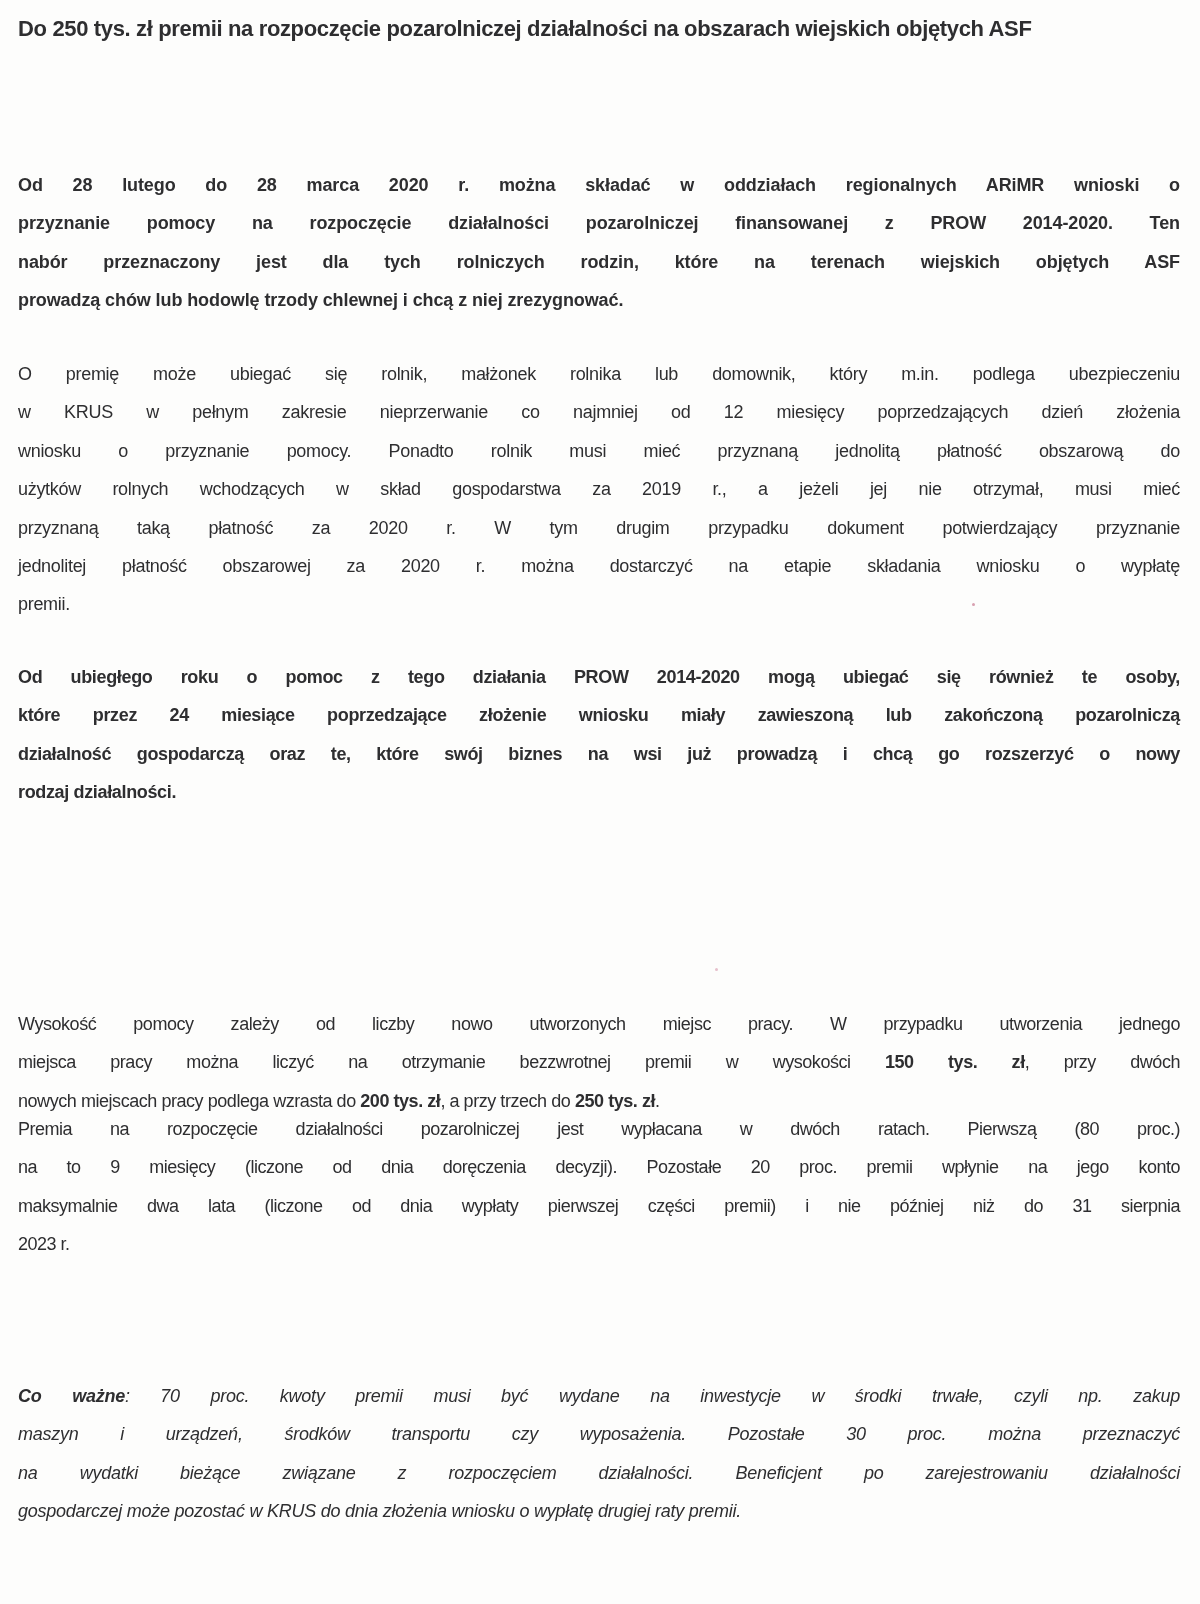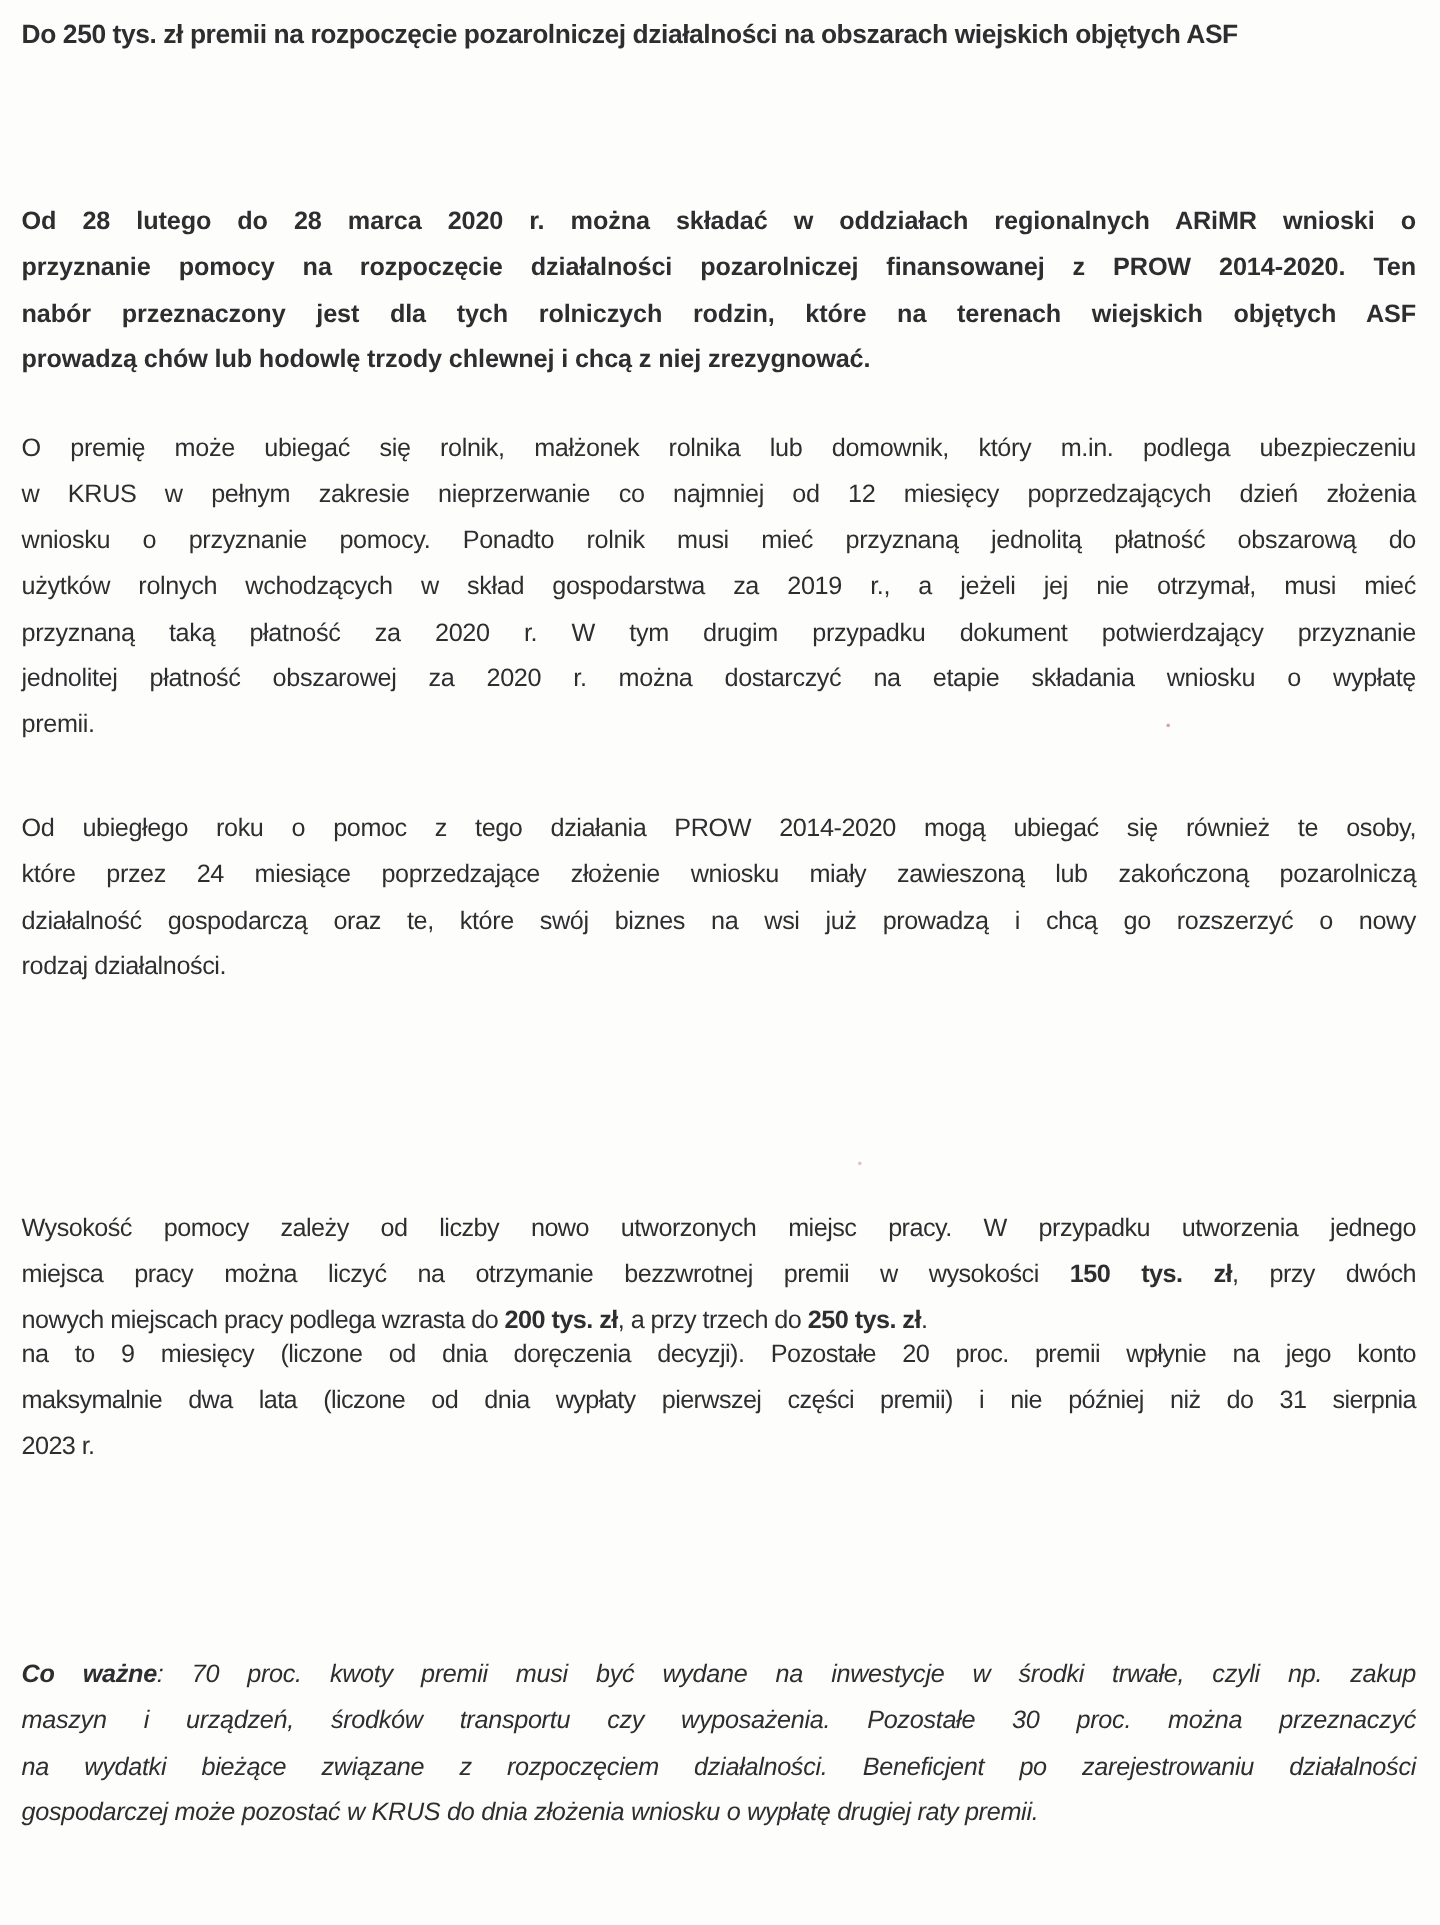--- a/index.html
+++ b/index.html
@@ -25,21 +25,21 @@
       font-size: 22px;
       font-weight: bold;
       letter-spacing: -0.35px;
       white-space: nowrap;
       margin: 0;
     }
     .para {
       position: absolute;
       left: 18px;
       width: 1162px;
-      font-size: 21px;
+      font-size: 18px;
       line-height: 38.4px;
       text-align: justify;
       margin: 0;
     }
     .para .line {
       display: block;
       white-space: nowrap;
       text-align-last: justify;
       text-align: justify;
     }
@@ -76,35 +76,36 @@
   <p class="para p2" style="top:355px;">
     <span class="line">O premię może ubiegać się rolnik, małżonek rolnika lub domownik, który m.in. podlega ubezpieczeniu</span>
     <span class="line">w KRUS w pełnym zakresie nieprzerwanie co najmniej od 12 miesięcy poprzedzających dzień złożenia</span>
     <span class="line">wniosku o przyznanie pomocy. Ponadto rolnik musi mieć przyznaną jednolitą płatność obszarową do</span>
     <span class="line">użytków rolnych wchodzących w skład gospodarstwa za 2019 r., a jeżeli jej nie otrzymał, musi mieć</span>
     <span class="line">przyznaną taką płatność za 2020 r. W tym drugim przypadku dokument potwierdzający przyznanie</span>
     <span class="line">jednolitej płatność obszarowej za 2020 r. można dostarczyć na etapie składania wniosku o wypłatę</span>
     <span class="line last">premii.</span>
   </p>
 
-  <p class="para p3" style="top:672px;">
+  <p class="para p3" style="top:658px;font-weight:bold;">
     <span class="line">Od ubiegłego roku o pomoc z tego działania PROW 2014-2020 mogą ubiegać się również te osoby,</span>
     <span class="line">które przez 24 miesiące poprzedzające złożenie wniosku miały zawieszoną lub zakończoną pozarolniczą</span>
     <span class="line">działalność gospodarczą oraz te, które swój biznes na wsi już prowadzą i chcą go rozszerzyć o nowy</span>
     <span class="line last">rodzaj działalności.</span>
   </p>
 
 
   <p class="para p5" style="top:960px;">
     <span class="line">Wysokość pomocy zależy od liczby nowo utworzonych miejsc pracy. W przypadku utworzenia jednego</span>
     <span class="line"><span>miejsca pracy można liczyć na otrzymanie bezzwrotnej premii w wysokości </span><b>150 tys. zł</b><span>, przy dwóch</span></span>
     <span class="line last"><span>nowych miejscach pracy podlega wzrasta do </span><b>200 tys. zł</b><span>, a przy trzech do </span><b>250 tys. zł</b><span>.</span></span>
   </p>
 
   <p class="para p6" style="top:1110px;">
+    <span class="line">Premia na rozpoczęcie działalności pozarolniczej jest wypłacana w dwóch ratach. Pierwszą (80 proc.)</span>
     <span class="line">na to 9 miesięcy (liczone od dnia doręczenia decyzji). Pozostałe 20 proc. premii wpłynie na jego konto</span>
     <span class="line">maksymalnie dwa lata (liczone od dnia wypłaty pierwszej części premii) i nie później niż do 31 sierpnia</span>
     <span class="line last">2023 r.</span>
   </p>
 
   <p class="para p7" style="top:1377px;font-style:italic;">
     <span class="line"><b>Co ważne</b><span>: 70 proc. kwoty premii musi być wydane na inwestycje w środki trwałe, czyli np. zakup</span></span>
     <span class="line">maszyn i urządzeń, środków transportu czy wyposażenia. Pozostałe 30 proc. można przeznaczyć</span>
     <span class="line">na wydatki bieżące związane z rozpoczęciem działalności. Beneficjent po zarejestrowaniu działalności</span>
     <span class="line last">gospodarczej może pozostać w KRUS do dnia złożenia wniosku o wypłatę drugiej raty premii.</span>

